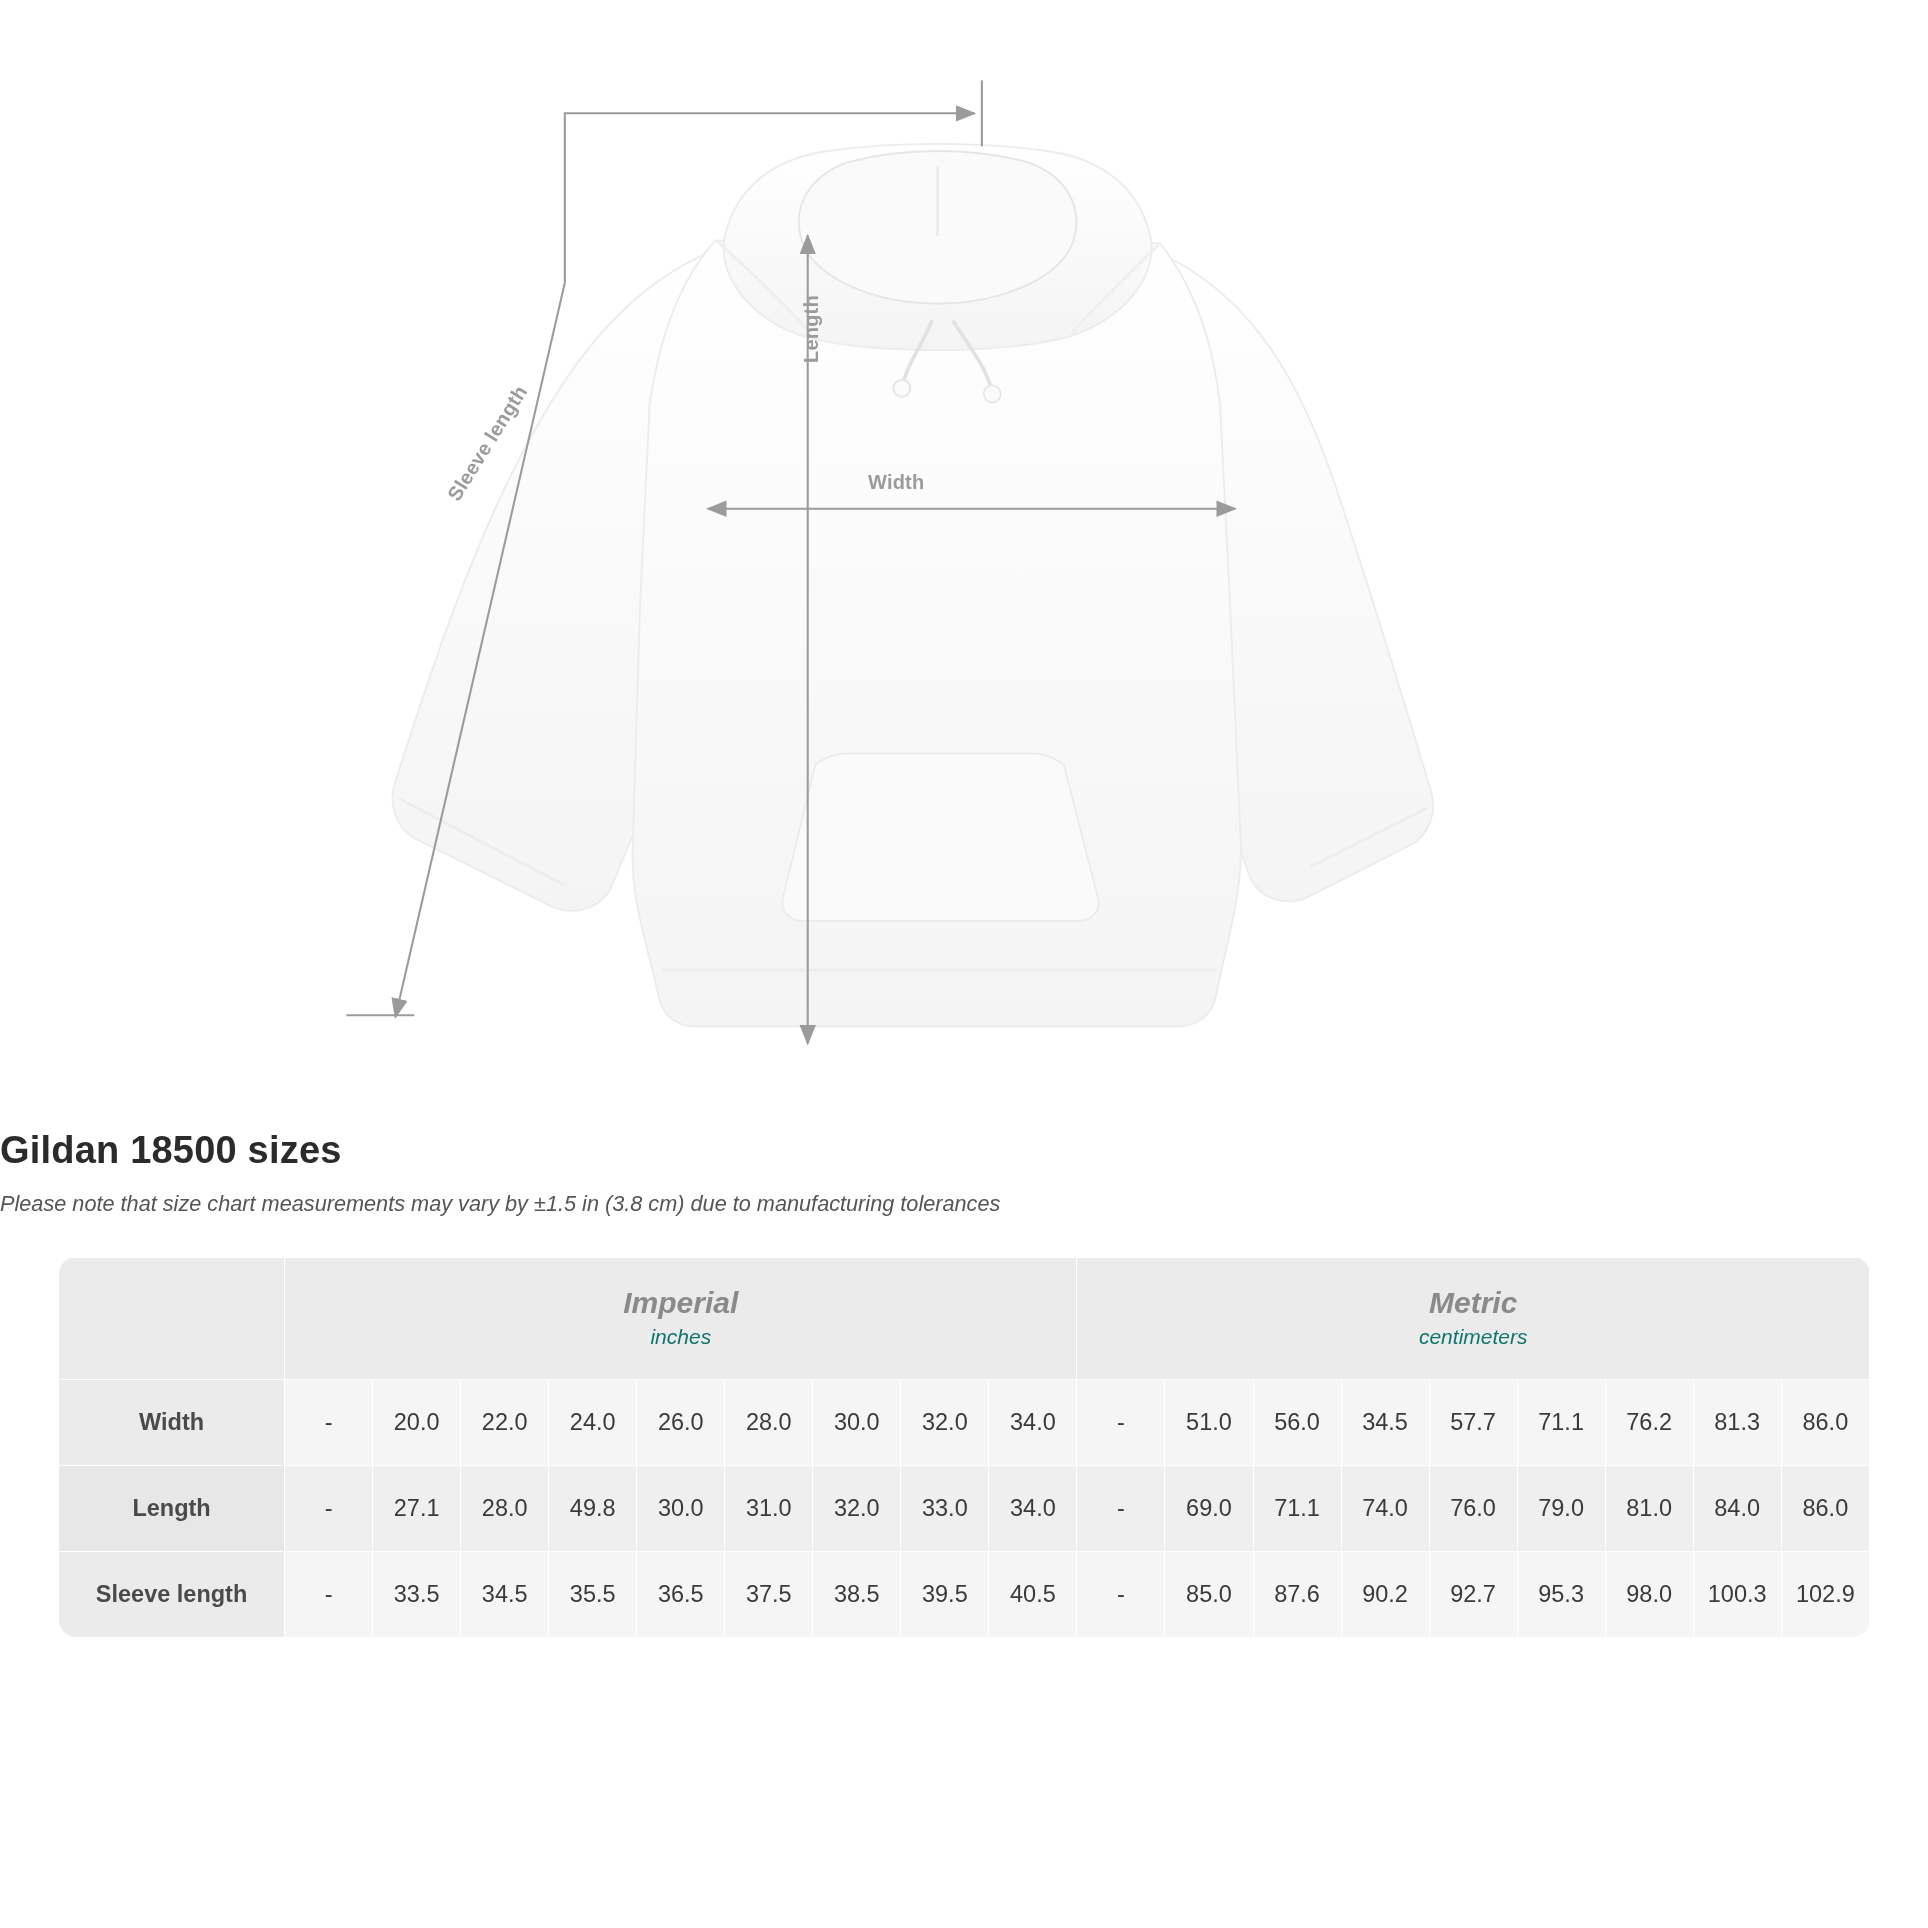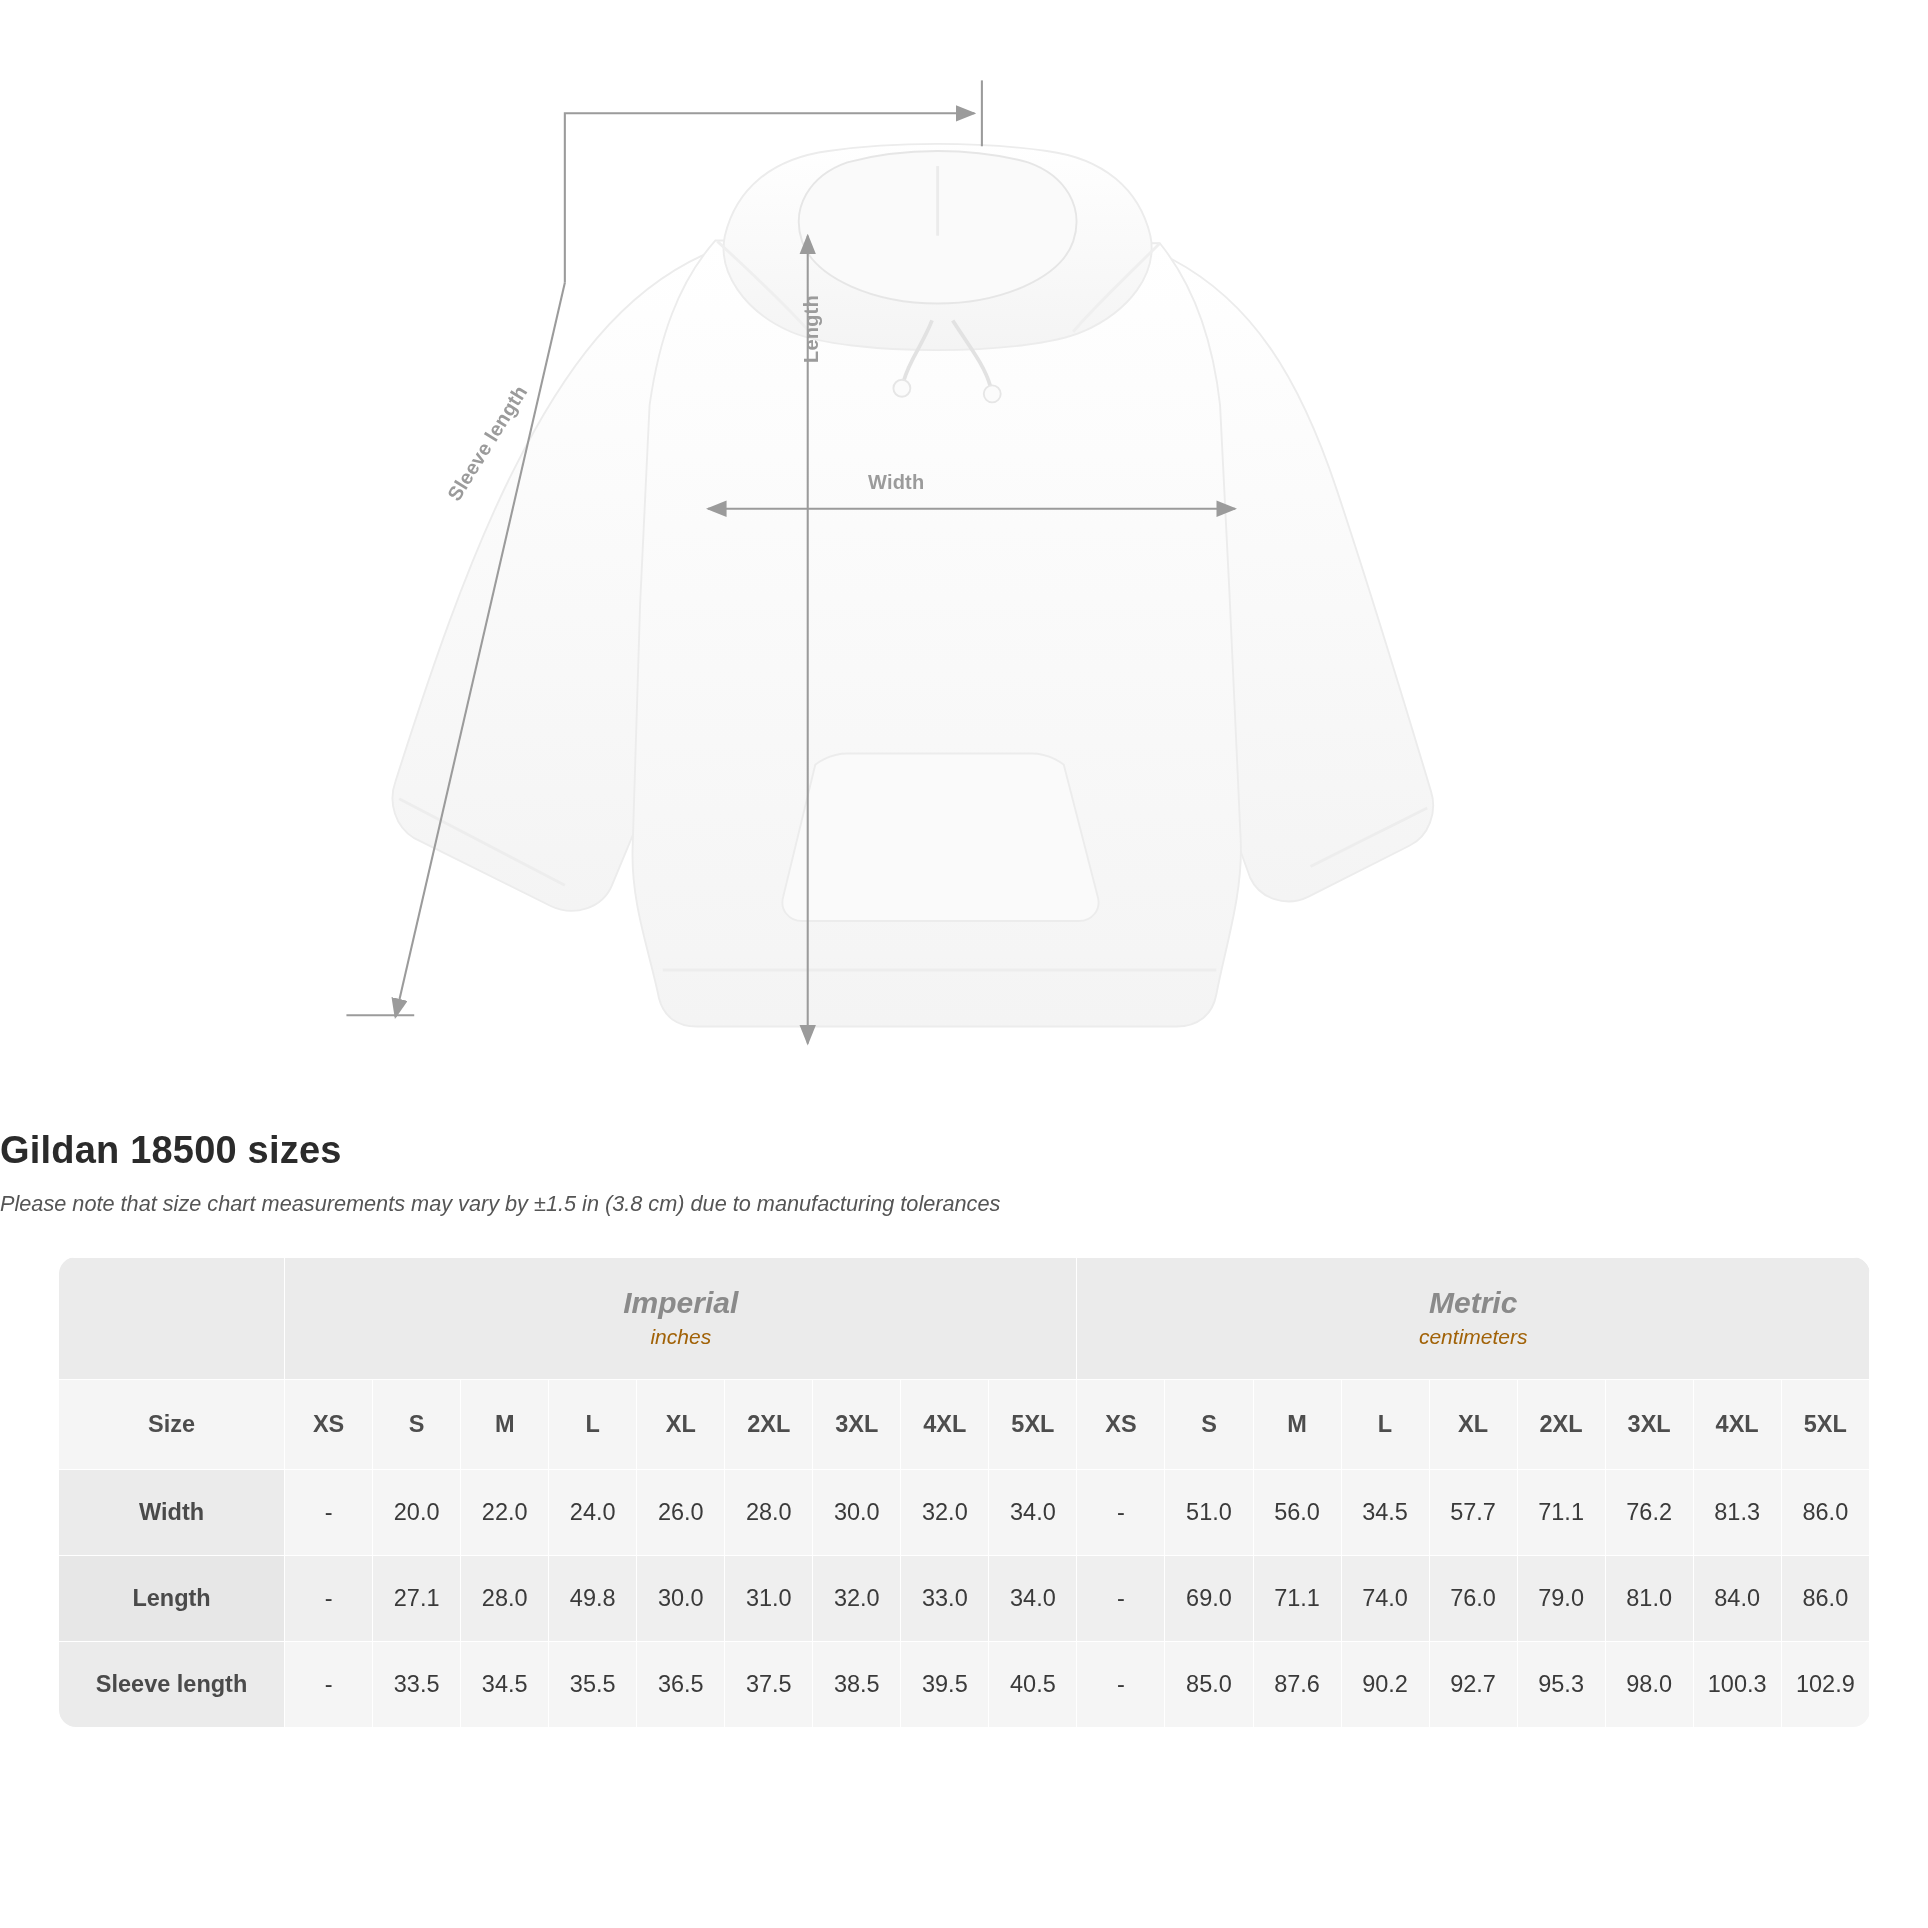--- a/index.html
+++ b/index.html
@@ -103,21 +103,21 @@
   .unit-name {
     font-size: 30px;
     font-style: italic;
     font-weight: bold;
     color: #8a8a8a;
     line-height: 1.25;
   }
   .unit-sub {
     font-size: 21px;
     font-style: italic;
-    color: #a16207;
+    color: #0f766e;
     line-height: 1.5;
   }
   tr.unit-row td.unit-blank {
     background: #ebebeb;
   }
   
   tr.size-row td {
     background: #f5f5f5;
     height: 87px;
     font-weight: bold;
@@ -269,41 +269,20 @@
           <td colspan="9">
             <div class="unit-name">Imperial</div>
             <div class="unit-sub">inches</div>
           </td>
           <td colspan="9">
             <div class="unit-name">Metric</div>
             <div class="unit-sub">centimeters</div>
           </td>
         </tr>
 
-        <tr class="size-row">
-          <td class="rowhead">Size</td>
-          <td>XS</td>
-          <td>S</td>
-          <td>M</td>
-          <td>L</td>
-          <td>XL</td>
-          <td>2XL</td>
-          <td>3XL</td>
-          <td>4XL</td>
-          <td>5XL</td>
-          <td>XS</td>
-          <td>S</td>
-          <td>M</td>
-          <td>L</td>
-          <td>XL</td>
-          <td>2XL</td>
-          <td>3XL</td>
-          <td>4XL</td>
-          <td>5XL</td>
-        </tr>
 
         <tr class="data-row">
           <td class="rowhead">Width</td>
           <td>-</td>
           <td>20.0</td>
           <td>22.0</td>
           <td>24.0</td>
           <td>26.0</td>
           <td>28.0</td>
           <td>30.0</td>

